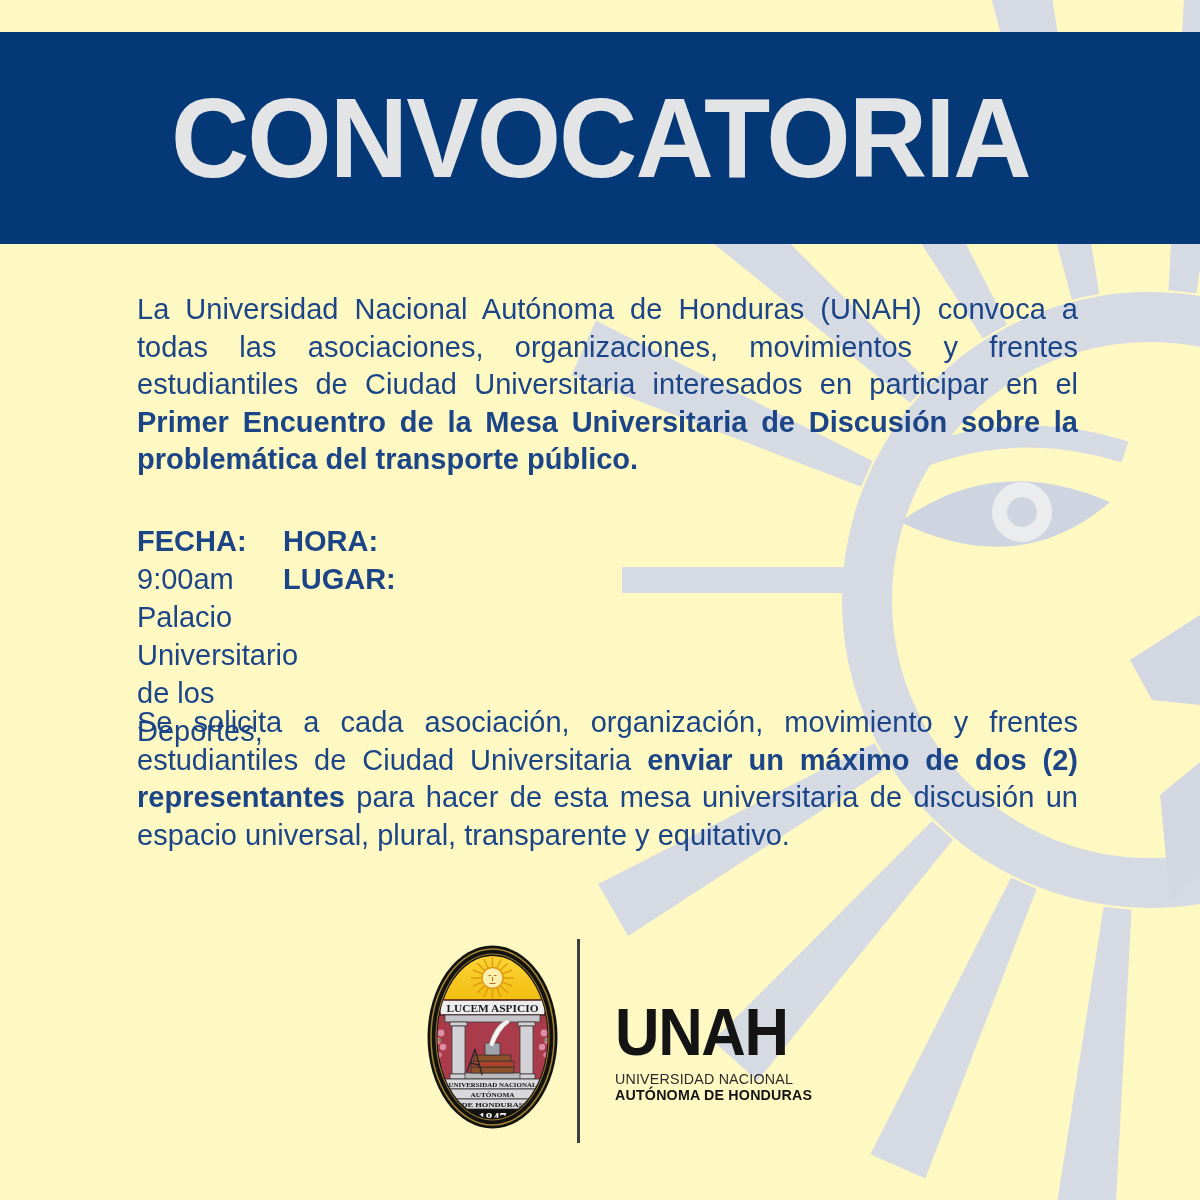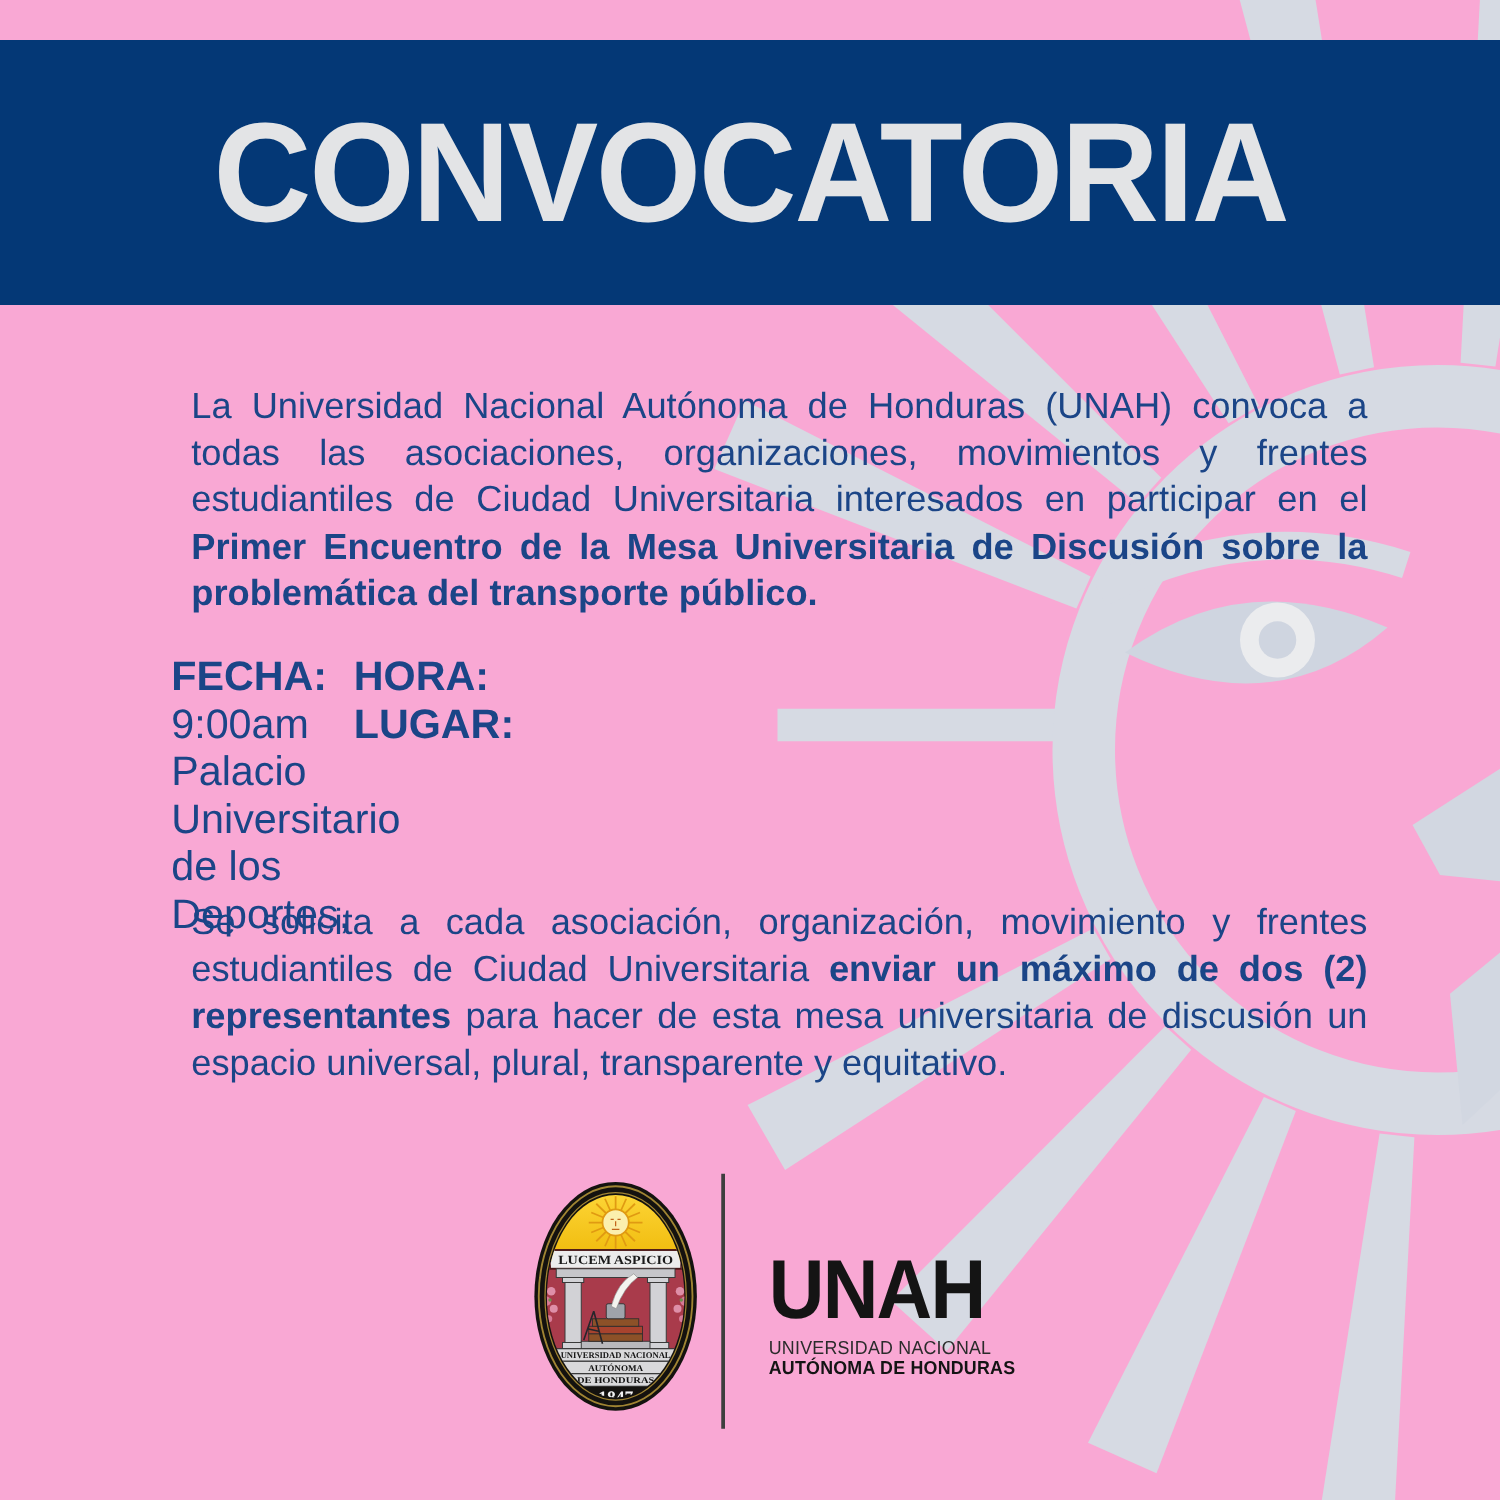--- a/index.html
+++ b/index.html
@@ -1,29 +1,29 @@
 <!DOCTYPE html>
 <html><head>
 <meta charset="utf-8">
 <style>
   html,body{margin:0;padding:0;background:#EBECEE;}
-  .poster{position:relative;width:1200px;height:1200px;background:#f9a8d4;overflow:hidden;
+  .poster{position:relative;width:1200px;height:1200px;background:#fef9c3;overflow:hidden;
           font-family:"Liberation Sans", sans-serif;}
   .watermark{position:absolute;left:0;top:0;width:1200px;height:1200px;}
   .band{position:absolute;left:0;top:32px;width:1200px;height:212px;background:#043876;
         display:flex;align-items:center;justify-content:center;}
   .band h1{margin:0;font-size:113px;font-weight:bold;color:#E3E4E6;letter-spacing:-2px;
            transform:scaleX(.96);white-space:nowrap;}
-  .body{position:absolute;left:137px;width:941px;margin:16px;color:#1B4587;font-size:29px;
+  .body{position:absolute;left:137px;width:941px;margin:0;color:#1B4587;font-size:29px;
         line-height:37.6px;text-align:justify;text-align-last:left;}
   .b{font-weight:bold;}
   .p1{top:291px;}
   .p2{top:704px;}
   .details{position:absolute;left:137px;top:522px;width:941px;display:grid;
-           grid-template-columns:146px 1fr;color:#1B4587;font-size:33px;line-height:38px;}
+           grid-template-columns:146px 1fr;color:#1B4587;font-size:29px;line-height:38px;}
   .details .lbl{font-weight:bold;}
   .footer-divider{position:absolute;left:577px;top:939px;width:3px;height:204px;background:#3E3E3E;}
   .seal{position:absolute;left:427px;top:945px;width:131px;height:184px;}
   .wordmark{position:absolute;left:615px;top:998px;}
   .wm-acronym{font-size:67px;line-height:67px;font-weight:bold;color:#141414;letter-spacing:-1.5px;
               transform:scaleX(.92);transform-origin:left;white-space:nowrap;}
   .wm-sub{margin-top:6px;transform:scaleX(.95);transform-origin:left;}
   .wm-line1{font-size:15px;line-height:16px;color:#2B2B2B;letter-spacing:.2px;white-space:nowrap;}
   .wm-line2{font-size:15px;line-height:16px;font-weight:bold;color:#141414;letter-spacing:.2px;white-space:nowrap;}
   svg text{font-family:"Liberation Serif", serif;}

